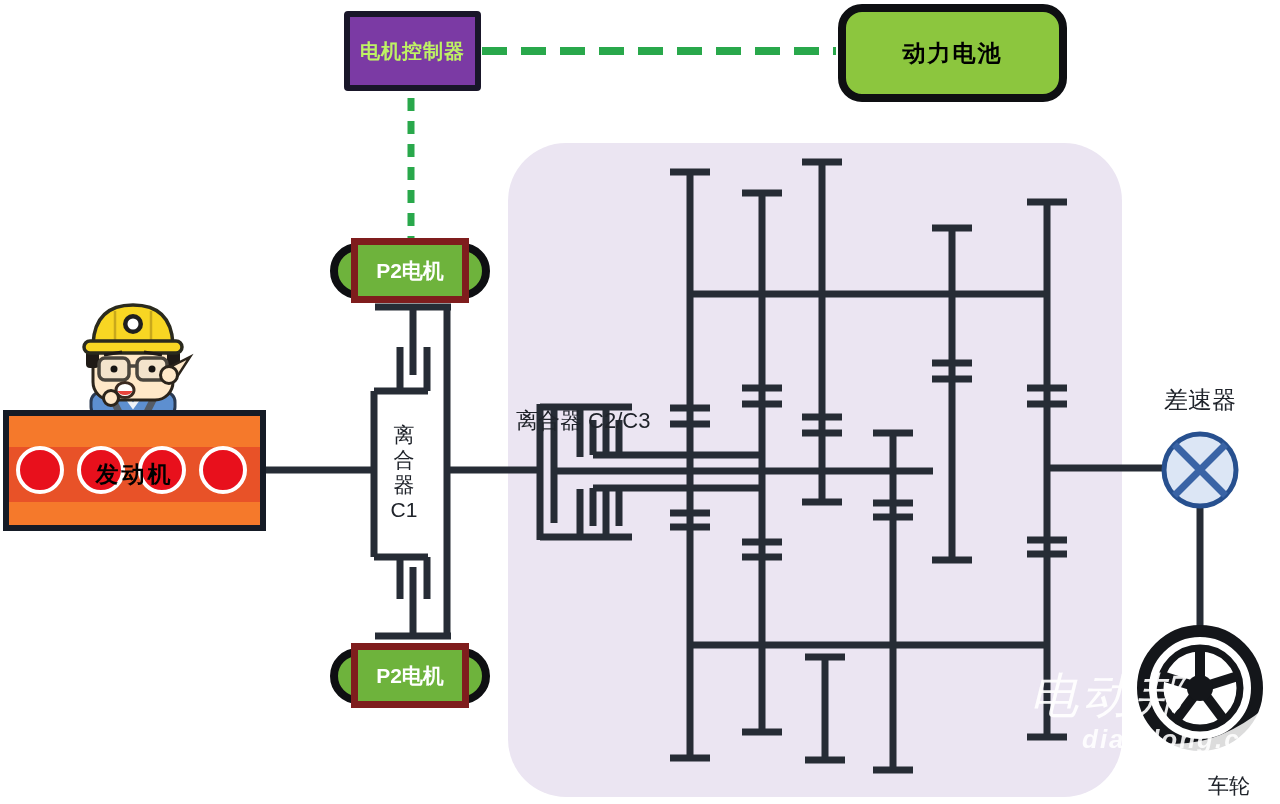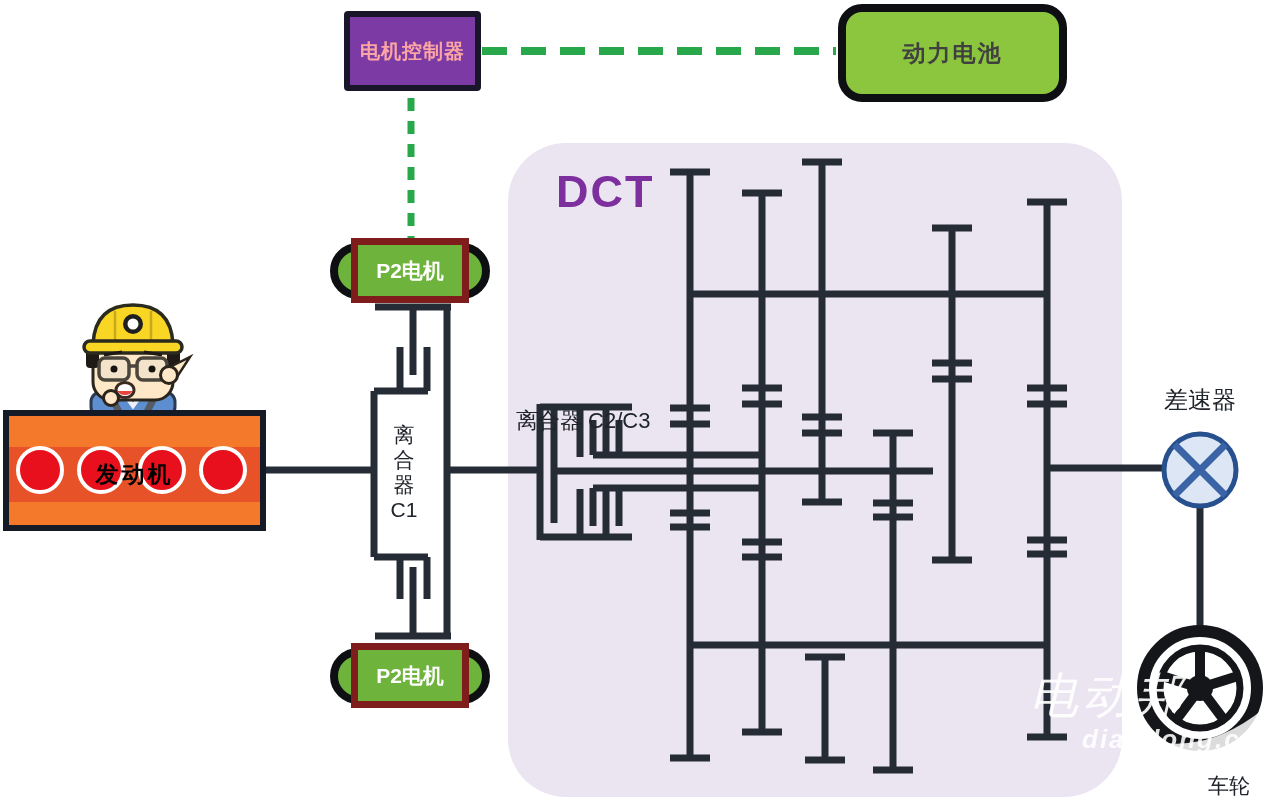--- a/index.html
+++ b/index.html
@@ -9,24 +9,24 @@
 
   
   .dct-panel{left:508px;top:143px;width:614px;height:654px;border-radius:58px;background:#ebe5f2;z-index:1;}
 
   
   .layer{left:0;top:0;z-index:2;}
 
   
   .controller-box{left:344px;top:11px;width:137px;height:80px;background:#7b3aa4;border:6px solid #191629;
       border-radius:4px;display:flex;align-items:center;justify-content:center;z-index:4;box-sizing:border-box;}
-  .controller-box span{color:#fca5a5;font-size:20px;font-weight:bold;letter-spacing:1px;}
+  .controller-box span{color:#bef264;font-size:20px;font-weight:bold;letter-spacing:1px;}
   .battery-box{left:838px;top:4px;width:229px;height:98px;background:#8cc63e;border:8px solid #0e0f12;
       border-radius:24px;display:flex;align-items:center;justify-content:center;z-index:4;box-sizing:border-box;}
-  .battery-box span{color:#404040;font-size:23px;font-weight:bold;letter-spacing:2px;}
+  .battery-box span{color:#000000;font-size:23px;font-weight:bold;letter-spacing:2px;}
 
   .pill{width:160px;height:56px;border-radius:999px;background:#6eb33c;border:8px solid #0e0f12;
       box-sizing:border-box;z-index:4;}
   .pill-top{left:330px;top:243px;}
   .pill-bottom{left:330px;top:648px;}
   .motor-rect{width:118px;height:65px;background:#6eb33c;border:7px solid #7f1d1d;box-sizing:border-box;
       display:flex;align-items:center;justify-content:center;z-index:5;}
   .motor-rect-top{left:351px;top:238px;}
   .motor-rect-bottom{left:351px;top:643px;}
   .motor-rect span{color:#fff;font-size:21px;font-weight:bold;}
@@ -159,21 +159,20 @@
 
   <div class="abs engine-block">
     <div class="engine-band"></div>
     <div class="cyl" style="left:7px;"></div>
     <div class="cyl" style="left:68px;"></div>
     <div class="cyl" style="left:129px;"></div>
     <div class="cyl" style="left:190px;"></div>
     <div class="engine-label">发动机</div>
   </div>
 
-  <div class="abs dct-label">DCT</div>
   <div class="abs lbl c23-label">离合器 C2/C3</div>
   <div class="abs lbl c1-label">
     <span>离</span>
     <span>合</span>
     <span>器</span>
     <span>C1</span>
   </div>
   <div class="abs lbl diff-label">差速器</div>
   <div class="abs lbl wheel-label">车轮</div>
 

